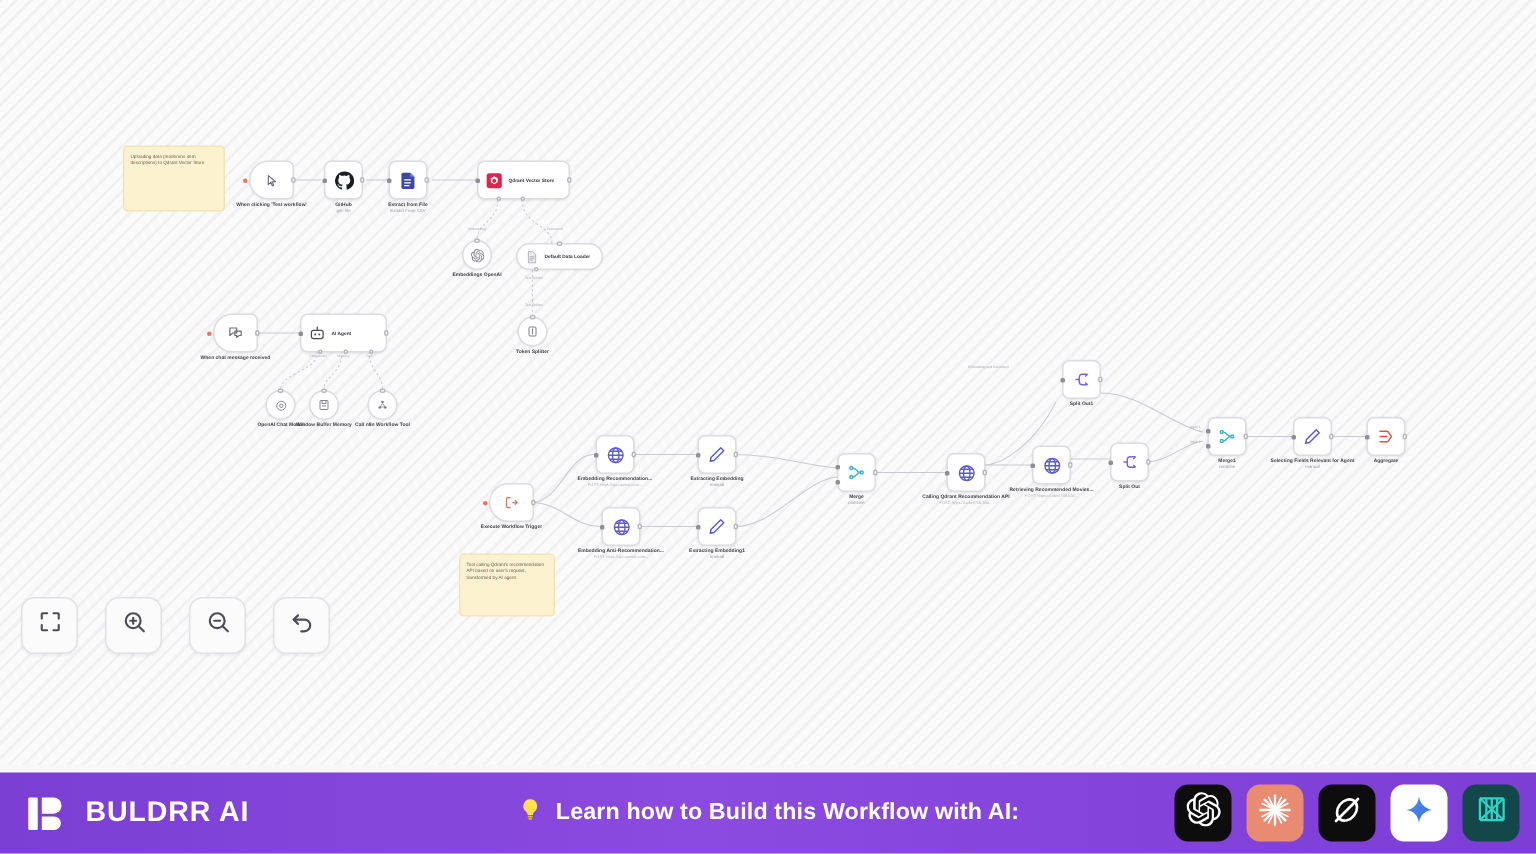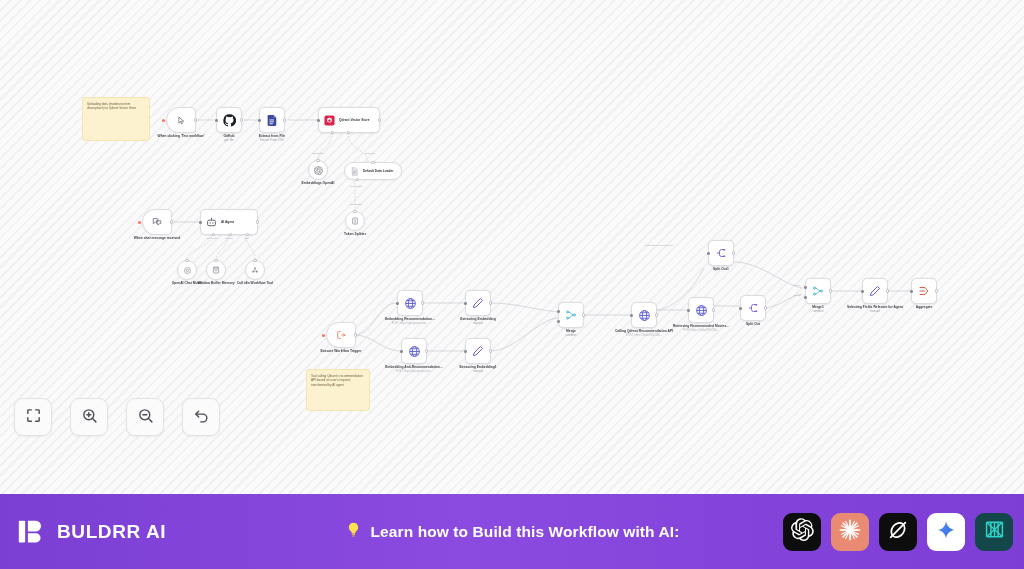--- a/index.html
+++ b/index.html
@@ -86,21 +86,21 @@
   
   #toolbar{ position:absolute; left:14px; bottom:74px; display:flex; gap:18px; }
   .tbtn{
     width:38px;height:38px;border-radius:9px;background:#fbfbfc;
     border:1px solid #e2e2e6; display:flex;align-items:center;justify-content:center;
     box-shadow:0 1px 2px rgba(0,0,0,.05); cursor:pointer;
   }
 
   
   #footer{
-    position:absolute; left:0; bottom:0; width:1024px; height:75px;
+    position:absolute; left:0; bottom:0; width:1024px; height:54px;
     background:linear-gradient(90deg,#7b3fd4 0%,#8b4ae0 45%,#7d3ed6 100%);
     display:flex; align-items:center; color:#fff;
   }
   #brand{ display:flex; align-items:center; gap:11px; margin-left:17px; }
   #brandmark{
     width:29px;height:29px;position:relative;
   }
   #brandname{ font-size:19px; font-weight:700; letter-spacing:.6px; }
   #cta{
     position:absolute; left:0; right:0; display:flex; align-items:center;

